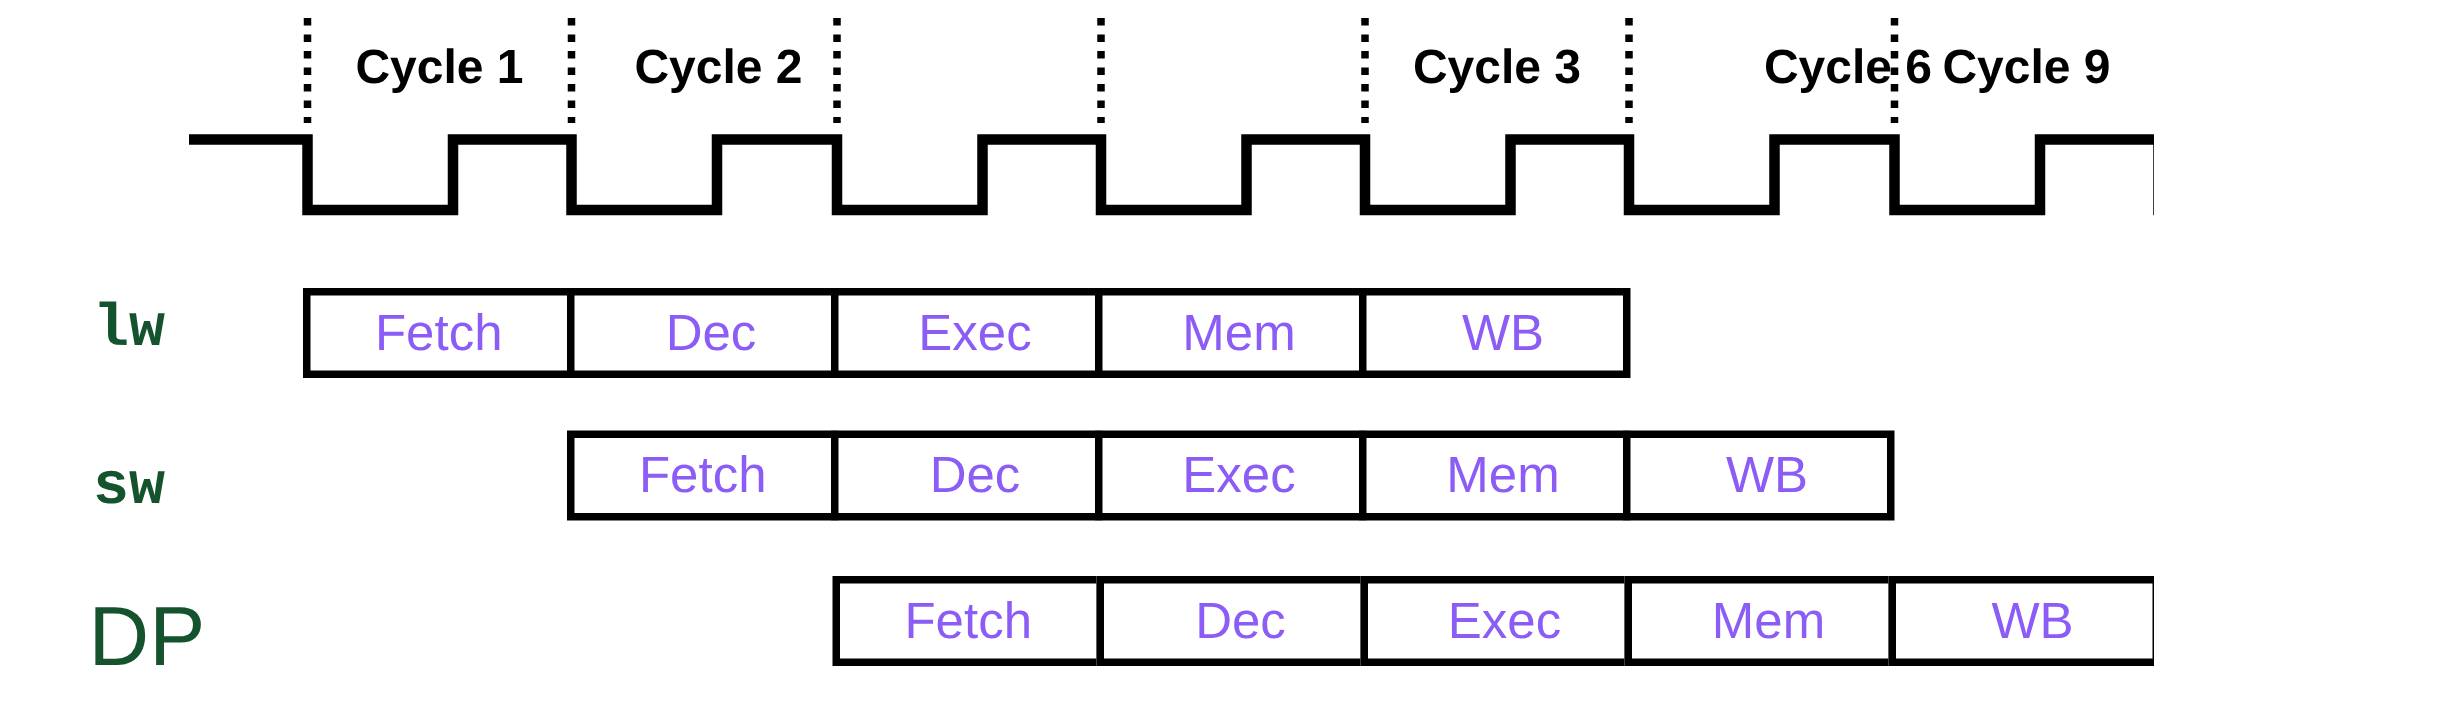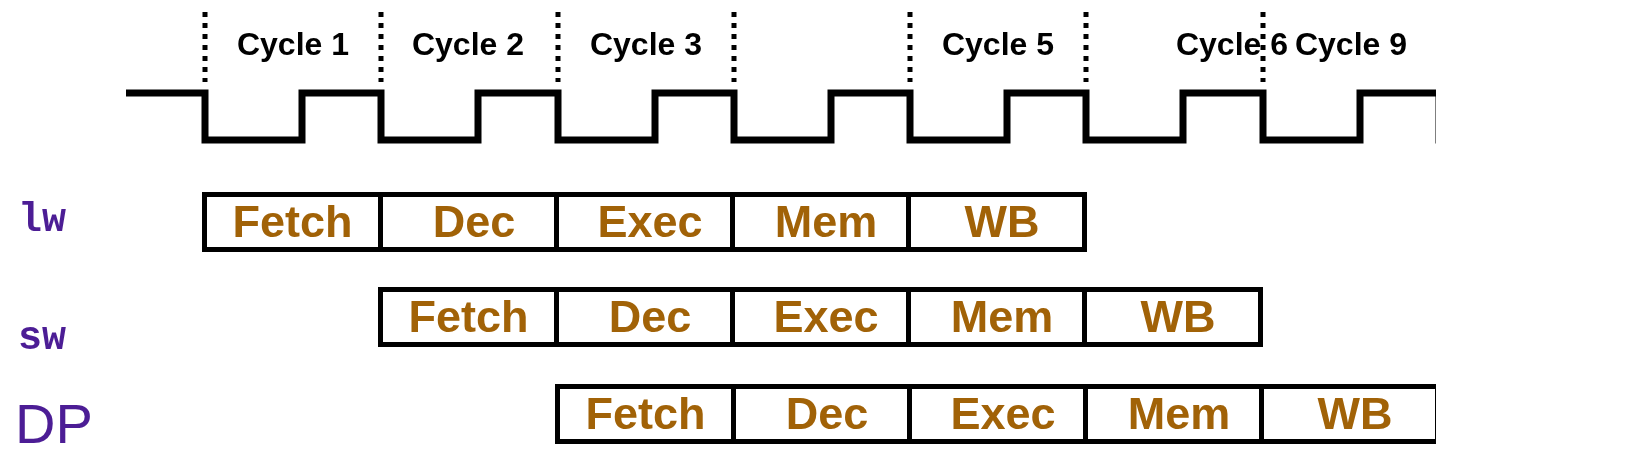--- a/index.html
+++ b/index.html
@@ -32,29 +32,30 @@
   .stage-cell {
     box-sizing: border-box;
     flex: none;
     width: 181px;
     height: 60px;
     border: 5px solid #000000;
     background: #ffffff;
     display: flex;
     align-items: center;
     justify-content: center;
-    font-weight: bold;
-    font-size: 45px;
-    color: #a16207;
+    font-weight: normal;
+    font-size: 34px;
+    color: #8b5cf6;
   }
   .stage-cell + .stage-cell { margin-left: -5px; padding-left: 11px; }
   .row-label {
     position: absolute;
-    color: #4c1d95;
+    color: #14532d;
     white-space: nowrap;
+    margin-left: 44px;
   }
   .mono-label {
     font-family: "Liberation Mono", monospace;
     font-weight: bold;
     font-size: 40px;
   }
   .sans-label {
     font-family: "Liberation Sans", sans-serif;
     font-weight: normal;
     font-size: 56px;
@@ -76,28 +77,27 @@
       <line x1="1086" y1="12" x2="1086" y2="82"></line>
       <line x1="1263" y1="12" x2="1263" y2="82"></line>
       <line x1="1439" y1="12" x2="1439" y2="82"></line>
       <line x1="1615" y1="12" x2="1615" y2="82"></line>
     </g>
 
     <path d="M 126 93 H 205 V 140 H 302 V 93 H 381 V 140 H 478 V 93 H 558 V 140 H 655 V 93 H 734 V 140 H 831 V 93 H 910 V 140 H 1007 V 93 H 1086 V 140 H 1183 V 93 H 1263 V 140 H 1360 V 93 H 1439 V 140 H 1536 V 93 H 1617" fill="none" stroke="#000000" stroke-width="7" stroke-linejoin="miter" stroke-linecap="butt"></path>
   </svg>
 
   <div class="cycle-label" style="left:205px;  width:176px;">Cycle 1</div>
-  <div class="cycle-label" style="left:380px;  width:176px;">Cycle 2</div>
-  <div class="cycle-label" style="left:558px;  width:176px;">Cycle 3</div>
-  <div class="cycle-label" style="left:910px;  width:176px;">Cycle 5</div>
+  <div class="cycle-label" style="left:391px;  width:176px;">Cycle 2</div>
+  <div class="cycle-label" style="left:910px;  width:176px;">Cycle 3</div>
   <div class="cycle-label" style="left:1144px; width:176px;">Cycle 6</div>
   <div class="cycle-label" style="left:1263px; width:176px;">Cycle 9</div>
 
   <div class="row-label mono-label" style="left:18px; top:198px;">lw</div>
-  <div class="row-label mono-label" style="left:18px; top:316px;">sw</div>
+  <div class="row-label mono-label" style="left:18px; top:303px;">sw</div>
   <div class="row-label sans-label" style="left:15px; top:391px;">DP</div>
 
   <div class="pipe-row" style="left:202px; top:192px;">
     <div class="stage-cell">Fetch</div>
     <div class="stage-cell">Dec</div>
     <div class="stage-cell">Exec</div>
     <div class="stage-cell">Mem</div>
     <div class="stage-cell">WB</div>
   </div>
 

